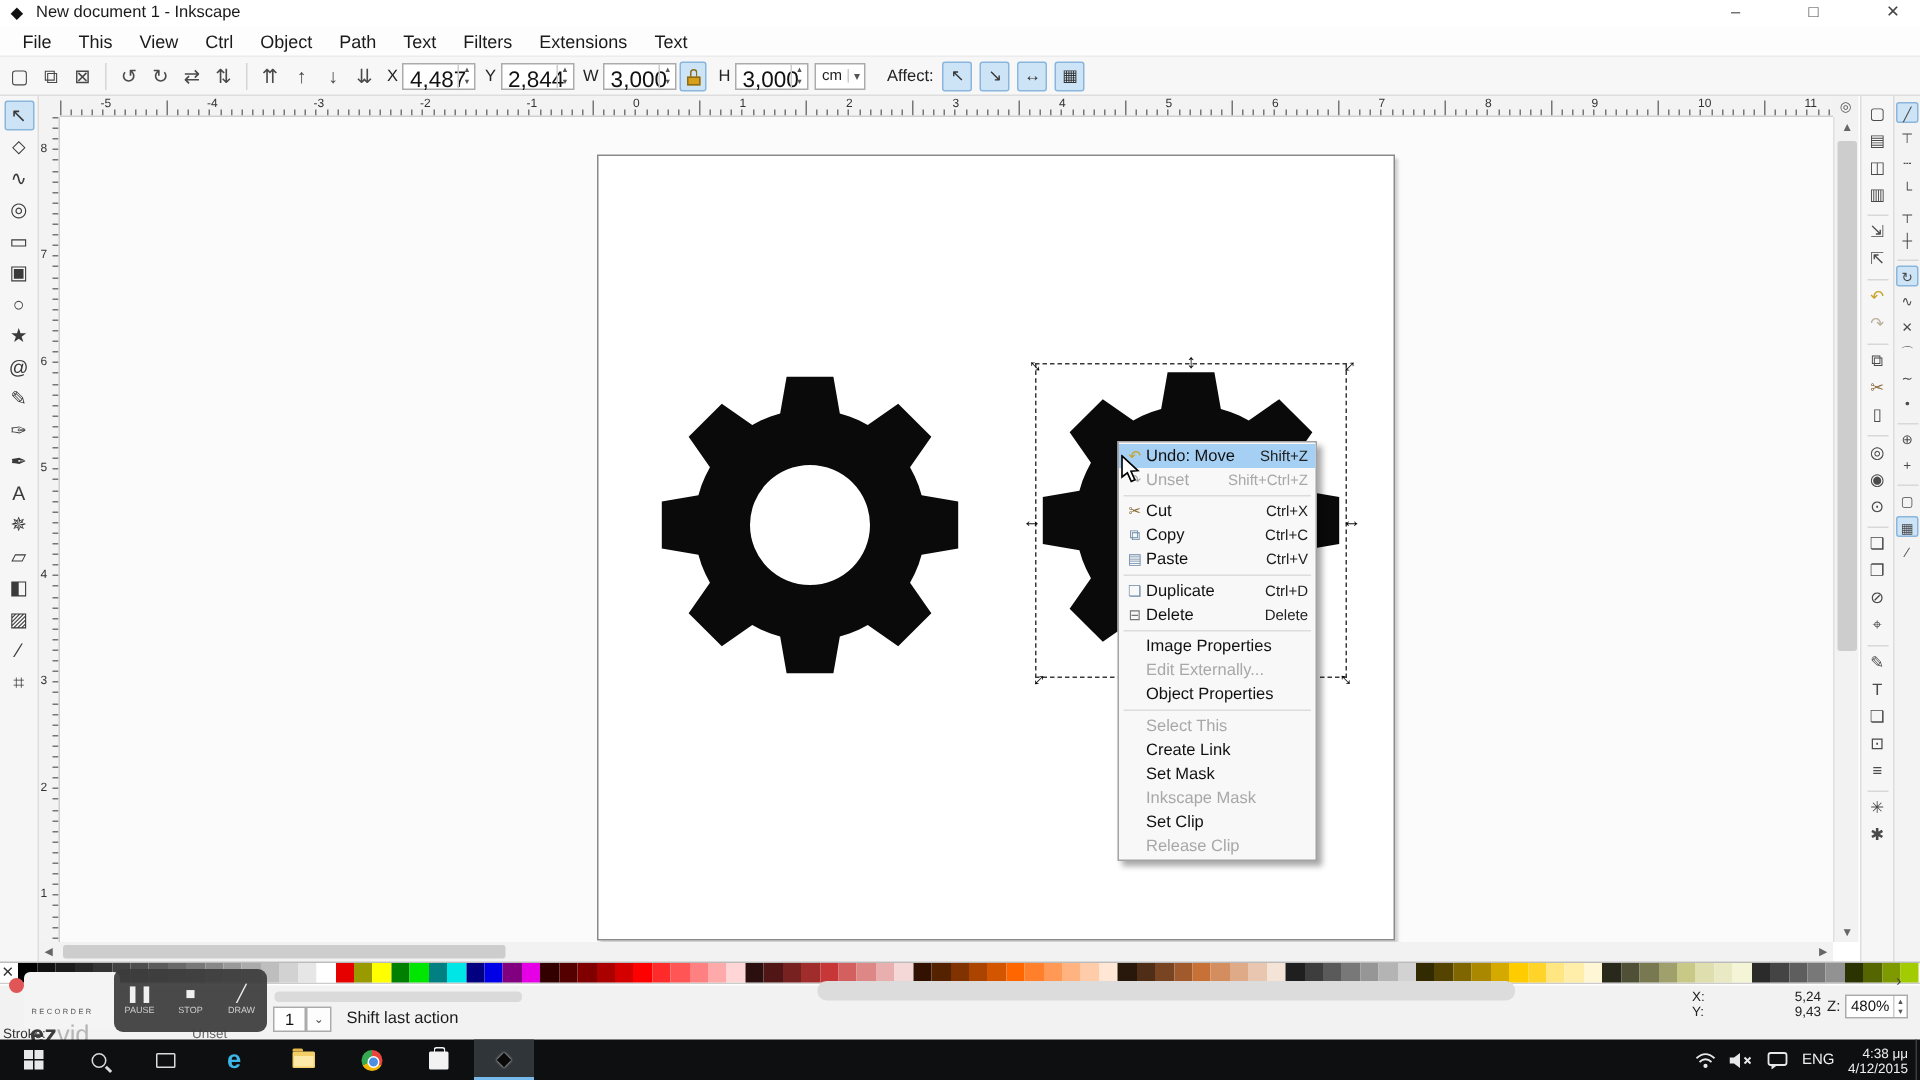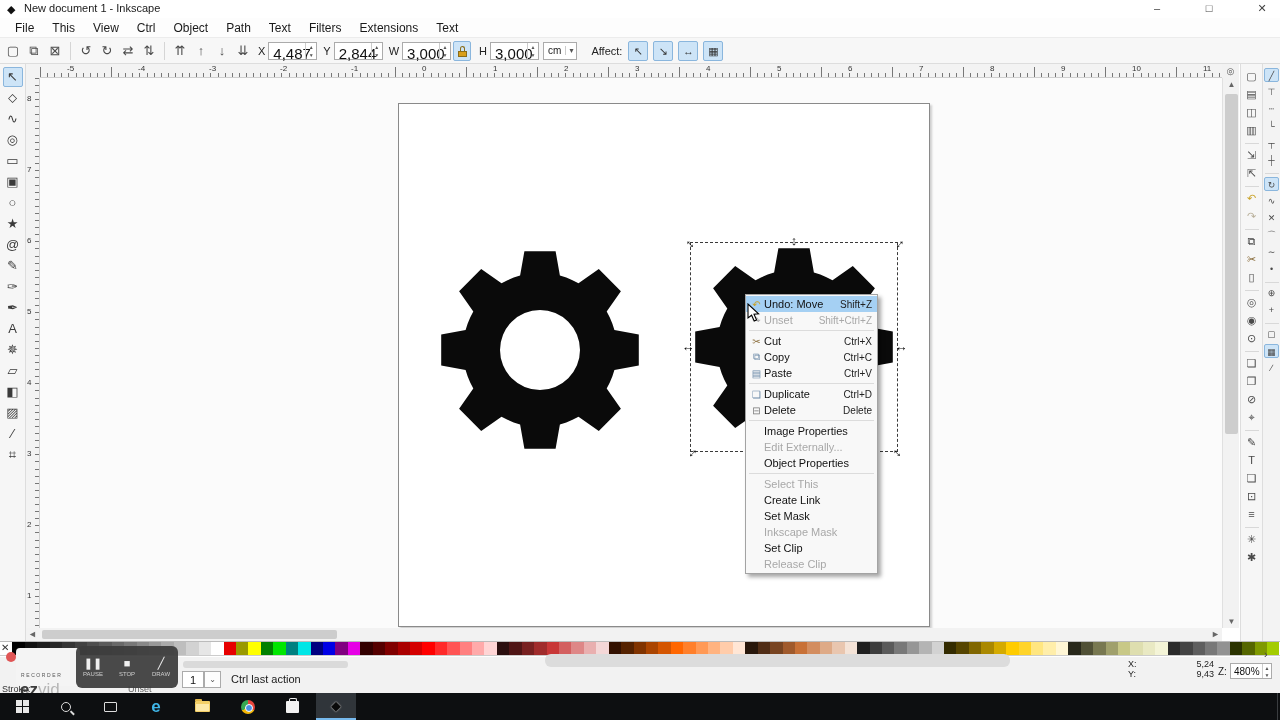--- a/index.html
+++ b/index.html
@@ -725,21 +725,21 @@
       <div class="swatch" style="background: rgb(85, 102, 0);"></div>
       <div class="swatch" style="background: rgb(127, 153, 0);"></div>
       <div class="swatch" style="background: rgb(163, 204, 0);"></div>
     </div>
 
   <div class="statusbar">
     <div class="sb-band1"></div>
     <div class="sb-band2"></div>
     <div class="layerbox">1</div>
     <div class="layerdrop">⌄</div>
-    <div class="sbmsg">Ctrl last action</div>
+    <div class="sbmsg">Shift last action</div>
     <div class="strokelbl">Stroke:</div>
     <div class="strokeval">Unset</div>
     <div class="xy">
       <div class="row">
           <span>X:</span>
           <span>5,24</span>
         </div>
       <div class="row">
           <span>Y:</span>
           <span>9,43</span>
@@ -891,16 +891,36 @@
     </div>
     <div class="tb-slot" style="left:228px;">
       <span class="chrome"></span>
     </div>
     <div class="tb-slot" style="left:272px;">
       <span class="storebag"></span>
     </div>
     <div class="tb-slot active" style="left:316px;">
       <span class="inkdiamond">◆</span>
     </div>
+    <div class="tray">
+      <svg width="14" height="12" viewBox="0 0 14 12">
+        <path d="M1,4.5 Q7,-1 13,4.5" fill="none" stroke="#e8e8e8" stroke-width="1.2"></path>
+        <path d="M3,7 Q7,3.4 11,7" fill="none" stroke="#e8e8e8" stroke-width="1.2"></path>
+        <circle cx="7" cy="9.6" r="1.4" fill="#e8e8e8"></circle>
+      </svg>
+      <svg width="16" height="12" viewBox="0 0 16 12">
+        <path d="M0,4 L3,4 L7,1 L7,11 L3,8 L0,8 Z" fill="#e8e8e8"></path>
+        <path d="M10,4 L14,8 M14,4 L10,8" stroke="#e8e8e8" stroke-width="1.3"></path>
+      </svg>
+      <svg width="14" height="12" viewBox="0 0 14 12">
+        <rect x="1" y="1" width="12" height="8" rx="1.5" fill="none" stroke="#e8e8e8" stroke-width="1.2"></rect>
+        <path d="M3,9 L3,12 L7,9" fill="#e8e8e8"></path>
+      </svg>
+      <span class="lang">ENG</span>
+      <div class="clock">
+        <div>4:38 μμ</div>
+        <div>4/12/2015</div>
+      </div>
+    </div>
     <div class="showdesk"></div>
   </div>
 
 </div>
 
 </body></html>

